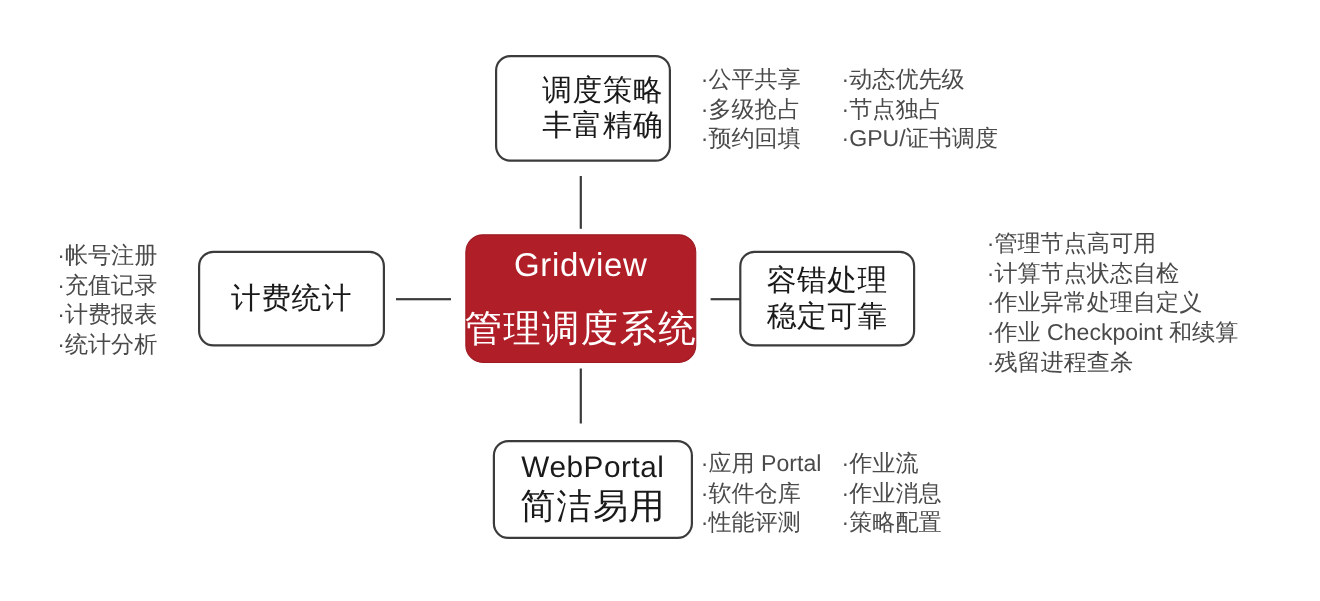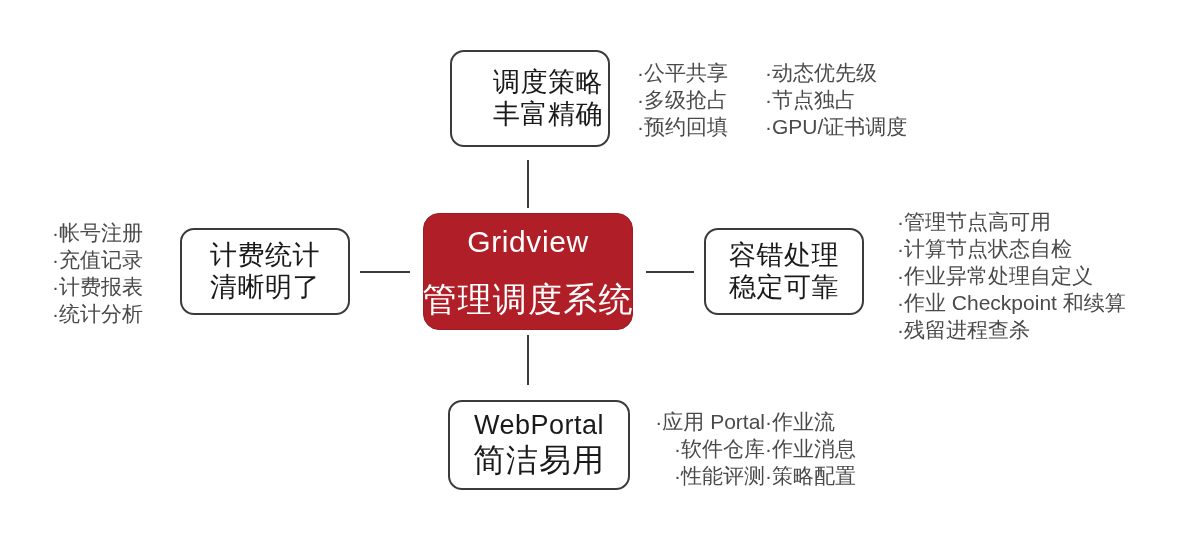--- a/index.html
+++ b/index.html
@@ -123,50 +123,49 @@
     <div class="feature-col">
       <div class="feature-item">·帐号注册</div>
       <div class="feature-item">·充值记录</div>
       <div class="feature-item">·计费报表</div>
       <div class="feature-item">·统计分析</div>
     </div>
   </div>
 
   <div class="node outline" id="node-left" style="left:180px; top:228px; width:170px; height:87px;">
     <div class="node-line1">计费统计</div>
-    <div class="node-line2">清晰明了</div>
   </div>
 
   <div class="node primary" id="node-center" style="left:423px; top:213px; width:210px; height:117px;">
     <div class="node-line1">Gridview</div>
     <div class="node-line2">管理调度系统</div>
   </div>
 
-  <div class="node outline" id="node-right" style="left:704px; top:228px; width:160px; height:87px;">
+  <div class="node outline" id="node-right" style="left:672px; top:228px; width:160px; height:87px;">
     <div class="node-line1">容错处理</div>
     <div class="node-line2">稳定可靠</div>
   </div>
 
   <div class="feature-group" style="left:897px; top:208px;">
     <div class="feature-col">
       <div class="feature-item">·管理节点高可用</div>
       <div class="feature-item">·计算节点状态自检</div>
       <div class="feature-item">·作业异常处理自定义</div>
       <div class="feature-item">·作业 Checkpoint 和续算</div>
       <div class="feature-item">·残留进程查杀</div>
     </div>
   </div>
 
   <div class="node outline" id="node-bottom" style="left:448px; top:400px; width:182px; height:90px;">
     <div class="node-line1">WebPortal</div>
     <div class="node-line2">简洁易用</div>
   </div>
 
   <div class="feature-group" style="left:637px; top:408px;">
-    <div class="feature-col" style="width:128px;text-align:right;">
+    <div class="feature-col" style="width:128px;">
       <div class="feature-item">·应用 Portal</div>
       <div class="feature-item">·软件仓库</div>
       <div class="feature-item">·性能评测</div>
     </div>
     <div class="feature-col">
       <div class="feature-item">·作业流</div>
       <div class="feature-item">·作业消息</div>
       <div class="feature-item">·策略配置</div>
     </div>
   </div>

